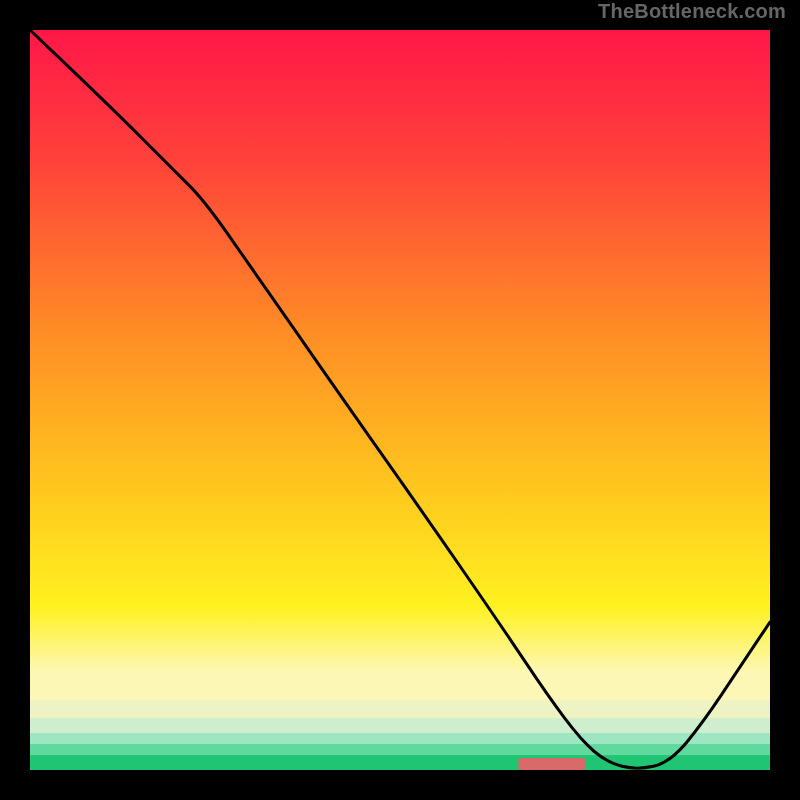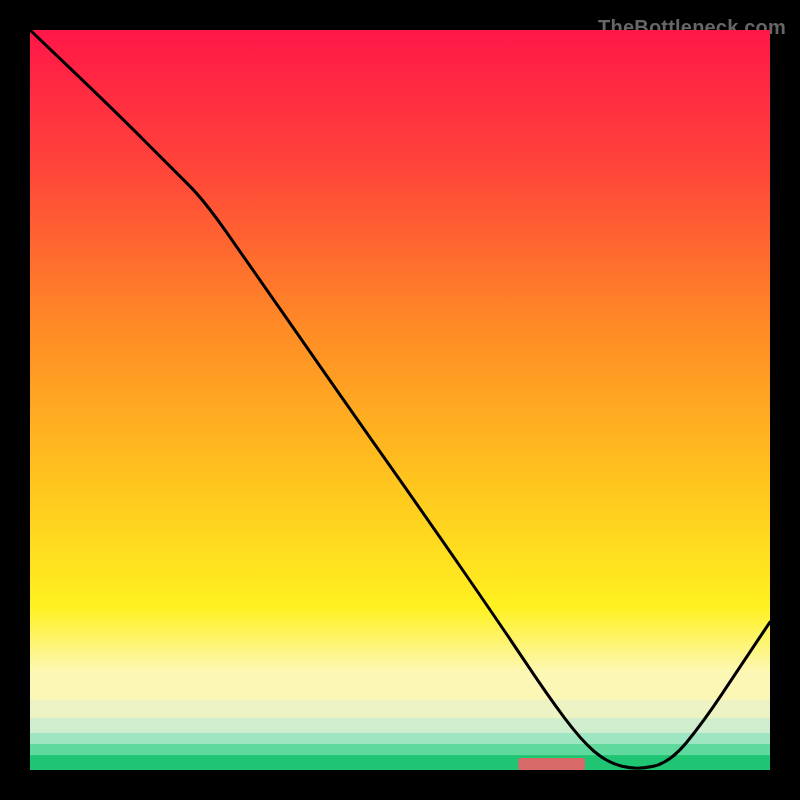--- a/index.html
+++ b/index.html
@@ -12,21 +12,21 @@
     font-family: Arial, Helvetica, sans-serif;
   }
   .outer {
     position: relative;
     width: 800px;
     height: 800px;
     background: #000;
   }
   .watermark {
     position: absolute;
-    top: 16px;
+    top: 0;
     right: 14px;
     color: #666;
     font-size: 20px;
     font-weight: 600;
     letter-spacing: 0.2px;
   }
   .plot {
     position: absolute;
     left: 30px;
     top: 30px;

